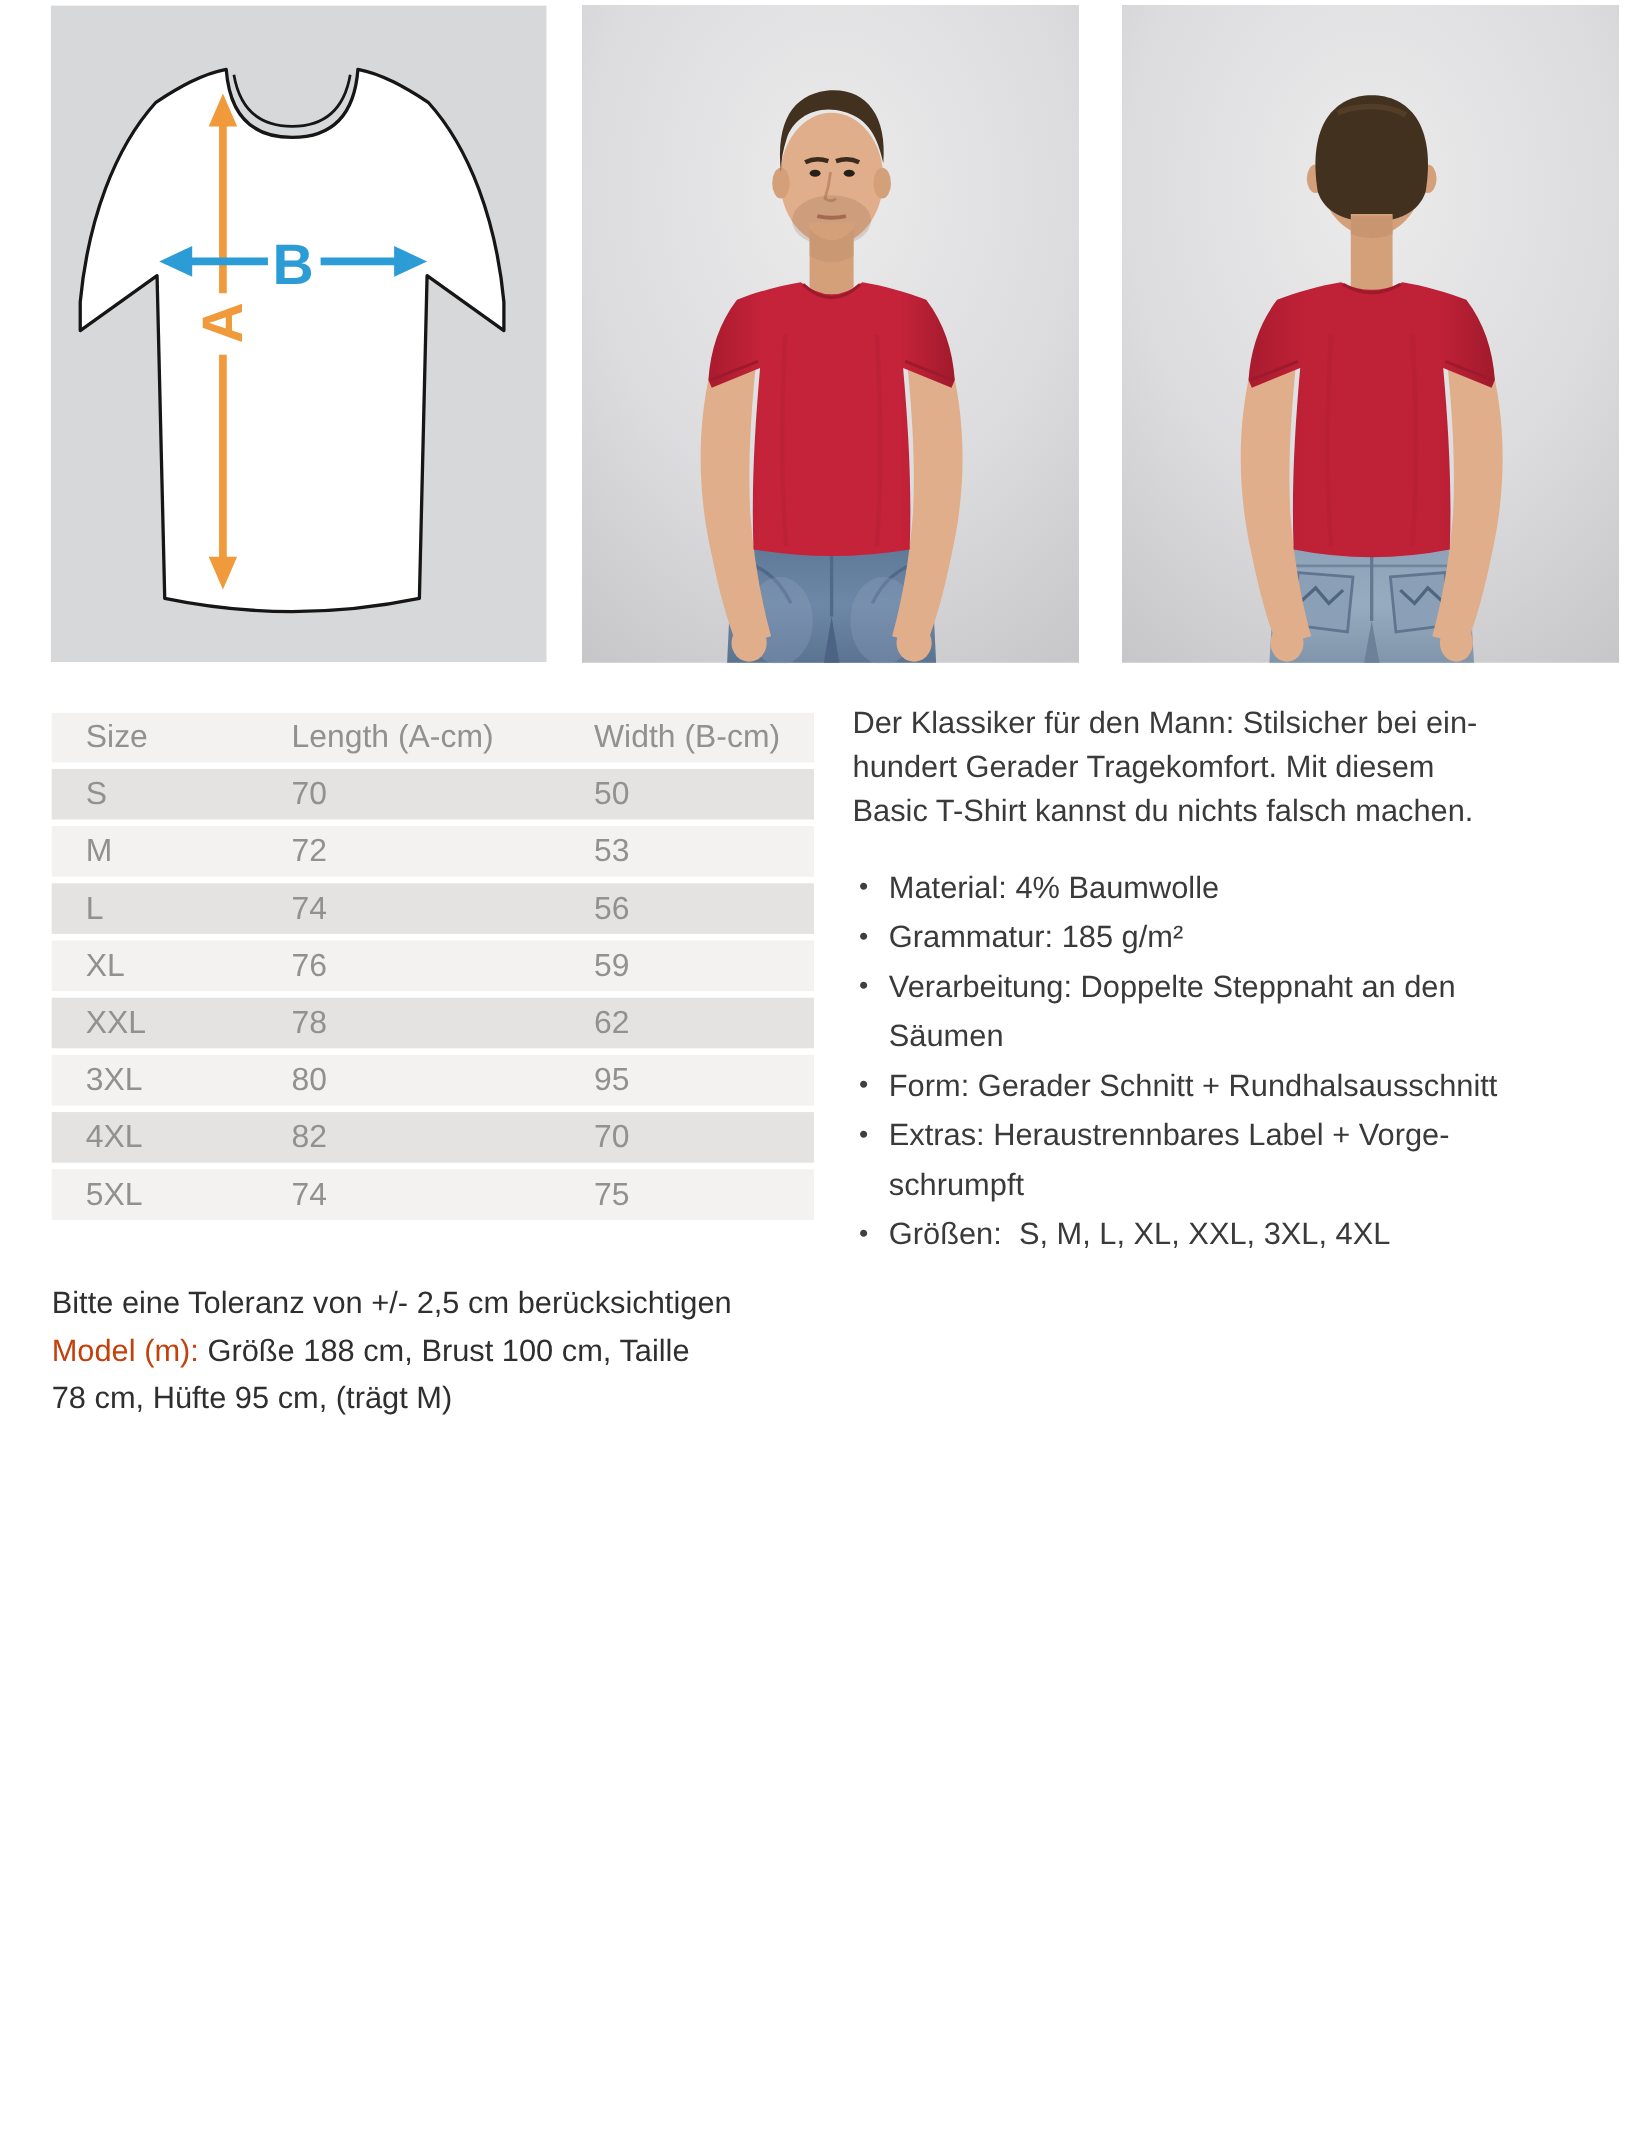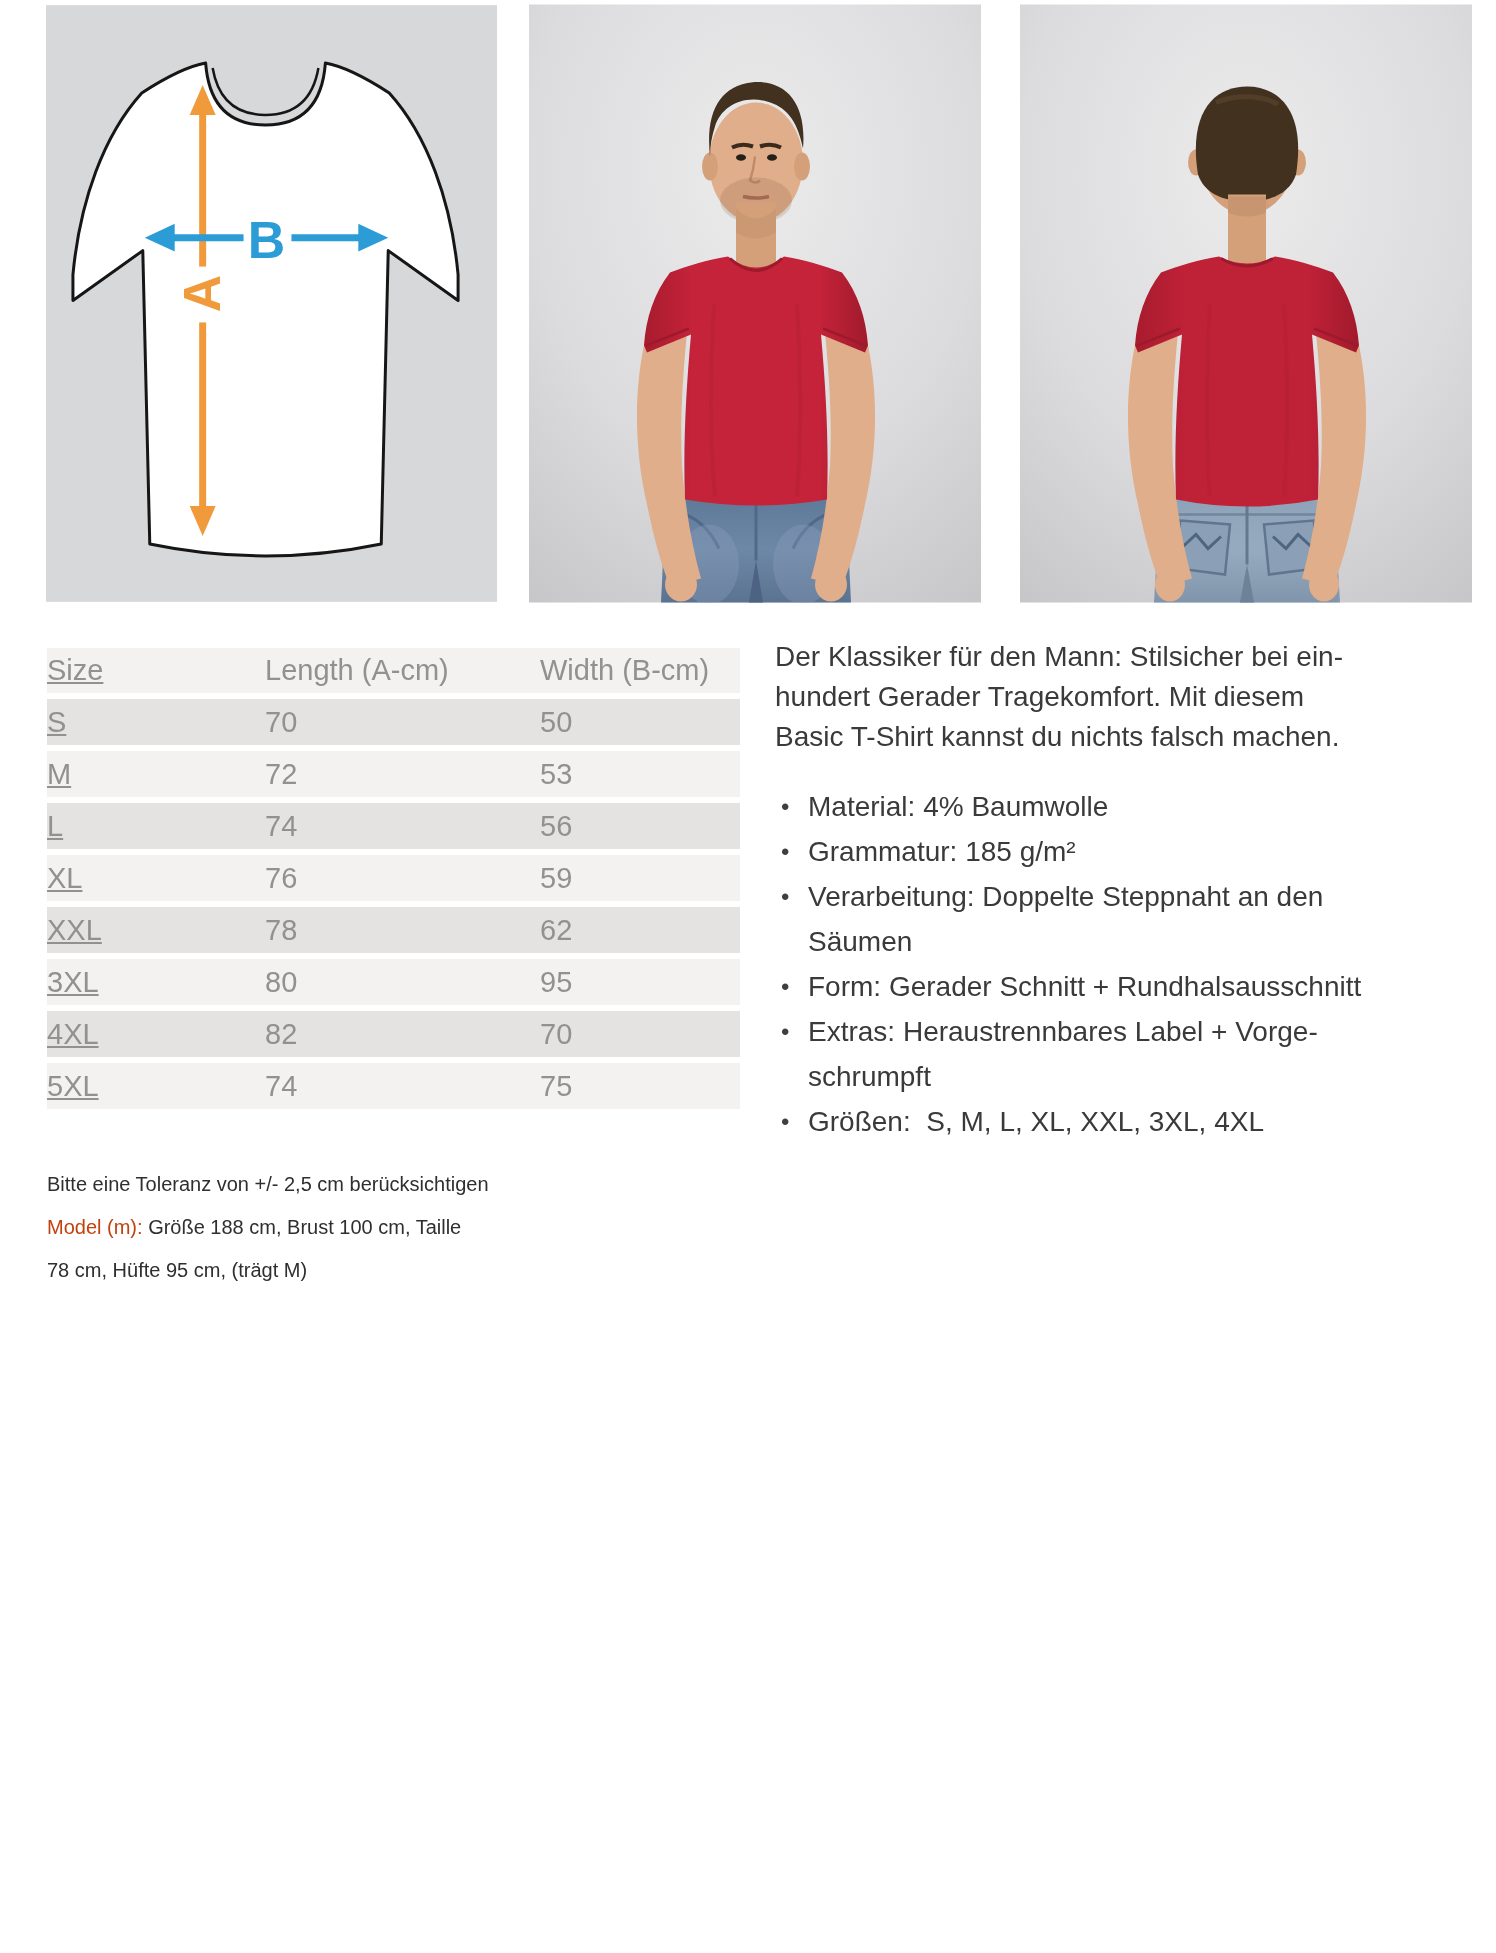--- a/index.html
+++ b/index.html
@@ -11,35 +11,35 @@
   #panel-front{left:529px;width:452px;}
   #panel-back{left:1020px;width:452px;}
   .panel svg{display:block;width:100%;height:100%;}
 
   
   #size-table{position:absolute;left:47px;top:648px;width:693px;font-size:29px;color:var(--table-text,#919191);}
   .t-row{display:flex;align-items:center;height:46px;margin-bottom:6px;}
   .t-head{height:45px;background:var(--stripe-light,#f3f2f0);}
   .r-dark{background:var(--stripe-dark,#e4e3e1);}
   .r-light{background:var(--stripe-light,#f3f2f0);}
-  .c-size{width:218px;box-sizing:border-box;text-decoration:underline;}
+  .c-size{width:218px;padding-left:31px;box-sizing:border-box;}
   .c-length{width:275px;}
   .c-width{flex:1;}
 
   
   #desc{position:absolute;left:775px;top:637px;color:var(--body-text,#3a3a3a);font-size:28px;}
   .d-line{line-height:40px;white-space:pre;}
   #bullet-list{margin-top:27px;}
   .bullet{display:flex;padding-left:6px;}
   .b-dot{width:27px;line-height:45px;font-size:24px;color:#3f3f3f;}
   .b-lines{flex:1;}
   .b-line{line-height:45px;white-space:pre;}
 
   
-  #notes{position:absolute;left:47px;top:1163px;color:var(--note-text,#2f2f2f);font-size:20px;}
+  #notes{position:absolute;left:47px;top:1163px;color:var(--note-text,#2f2f2f);font-size:28px;}
   .n-line{line-height:43px;white-space:pre;}
   .n-bold{font-weight:normal;color:#c2410c;}
 </style>
 </head>
 <body>
 
 <div id="stage">
 
   <div class="panel" id="panel-diagram">
     <svg viewBox="0 0 452 598">

